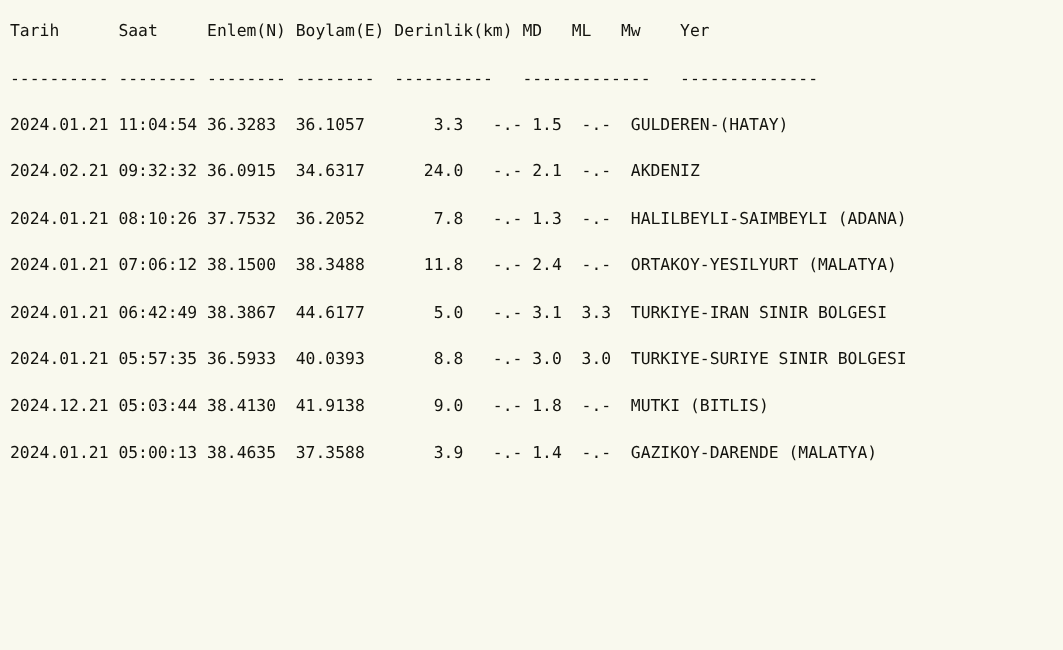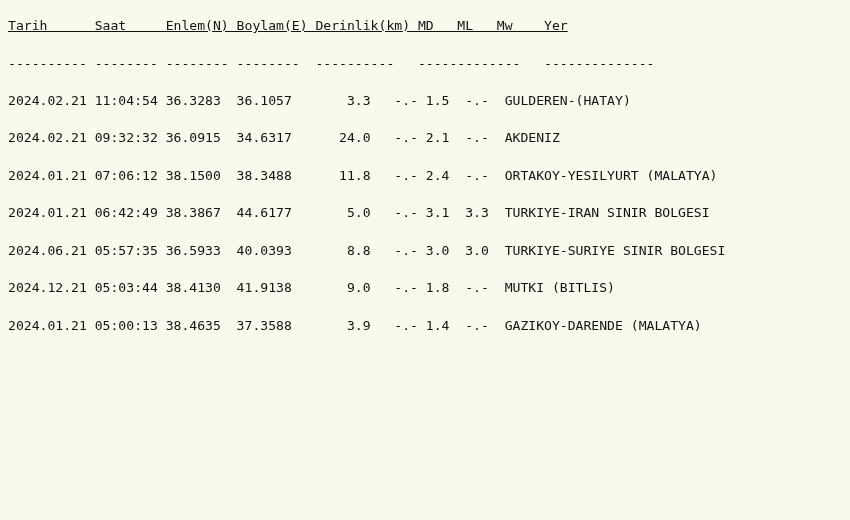--- a/index.html
+++ b/index.html
@@ -20,33 +20,34 @@
     line-height: 18.72px;
     letter-spacing: 0px;
     white-space: pre;
     -webkit-font-smoothing: antialiased;
   }
   .grid-line {
     display: block;
     white-space: pre;
     font-variant-ligatures: none;
   }
-  .hdr { font-weight: 400; text-decoration: underline; }
+  .hdr { font-weight: 400; }
   .rule { font-weight: 400; }
 </style>
 </head>
 <body>
 
 <pre id="eq-listing"><span class="grid-line hdr">Tarih      Saat     Enlem(N) Boylam(E) Derinlik(km) MD   ML   Mw    Yer</span>
 <span class="grid-line rule">---------- -------- -------- --------  ----------   -------------   --------------</span>
-<span class="grid-line row">2024.02.21 11:04:54 36.3283  36.1057       3.3   -.- 1.5  -.-  GULDEREN-(HATAY)</span>
+<span class="grid-line row">2024.01.21 11:04:54 36.3283  36.1057       3.3   -.- 1.5  -.-  GULDEREN-(HATAY)</span>
 <span class="grid-line row">2024.02.21 09:32:32 36.0915  34.6317      24.0   -.- 2.1  -.-  AKDENIZ</span>
+<span class="grid-line row">2024.01.21 08:10:26 37.7532  36.2052       7.8   -.- 1.3  -.-  HALILBEYLI-SAIMBEYLI (ADANA)</span>
 <span class="grid-line row">2024.01.21 07:06:12 38.1500  38.3488      11.8   -.- 2.4  -.-  ORTAKOY-YESILYURT (MALATYA)</span>
 <span class="grid-line row">2024.01.21 06:42:49 38.3867  44.6177       5.0   -.- 3.1  3.3  TURKIYE-IRAN SINIR BOLGESI</span>
-<span class="grid-line row">2024.06.21 05:57:35 36.5933  40.0393       8.8   -.- 3.0  3.0  TURKIYE-SURIYE SINIR BOLGESI</span>
+<span class="grid-line row">2024.01.21 05:57:35 36.5933  40.0393       8.8   -.- 3.0  3.0  TURKIYE-SURIYE SINIR BOLGESI</span>
 <span class="grid-line row">2024.12.21 05:03:44 38.4130  41.9138       9.0   -.- 1.8  -.-  MUTKI (BITLIS)</span>
 <span class="grid-line row">2024.01.21 05:00:13 38.4635  37.3588       3.9   -.- 1.4  -.-  GAZIKOY-DARENDE (MALATYA)</span>
 
 
 
 
 
 
 
 

